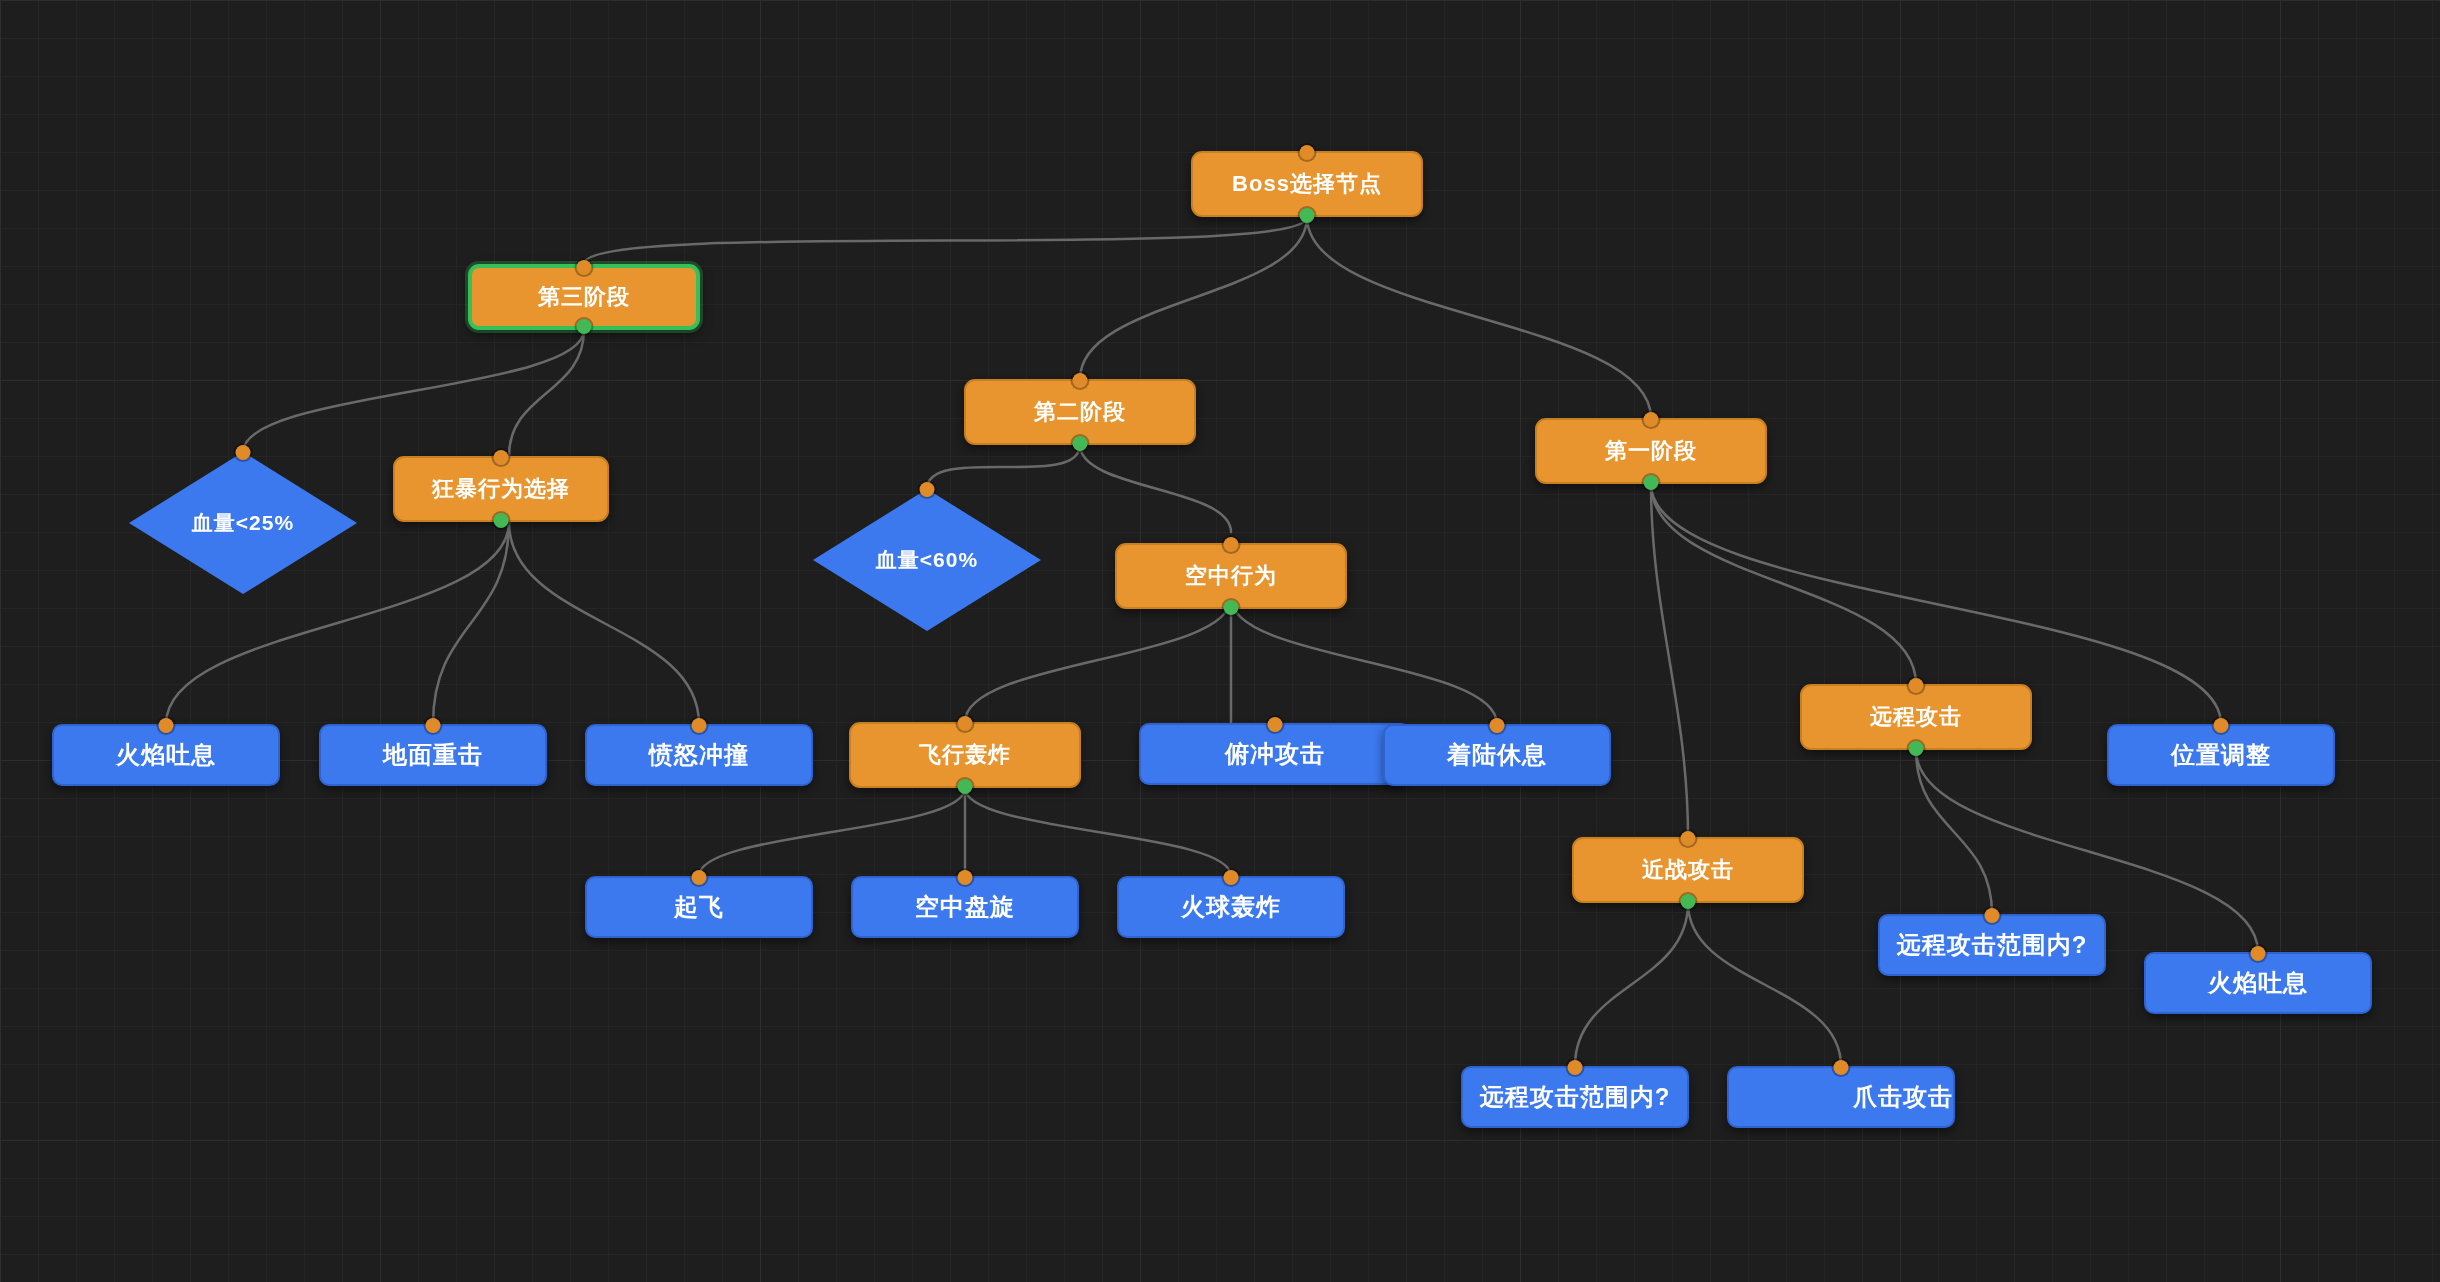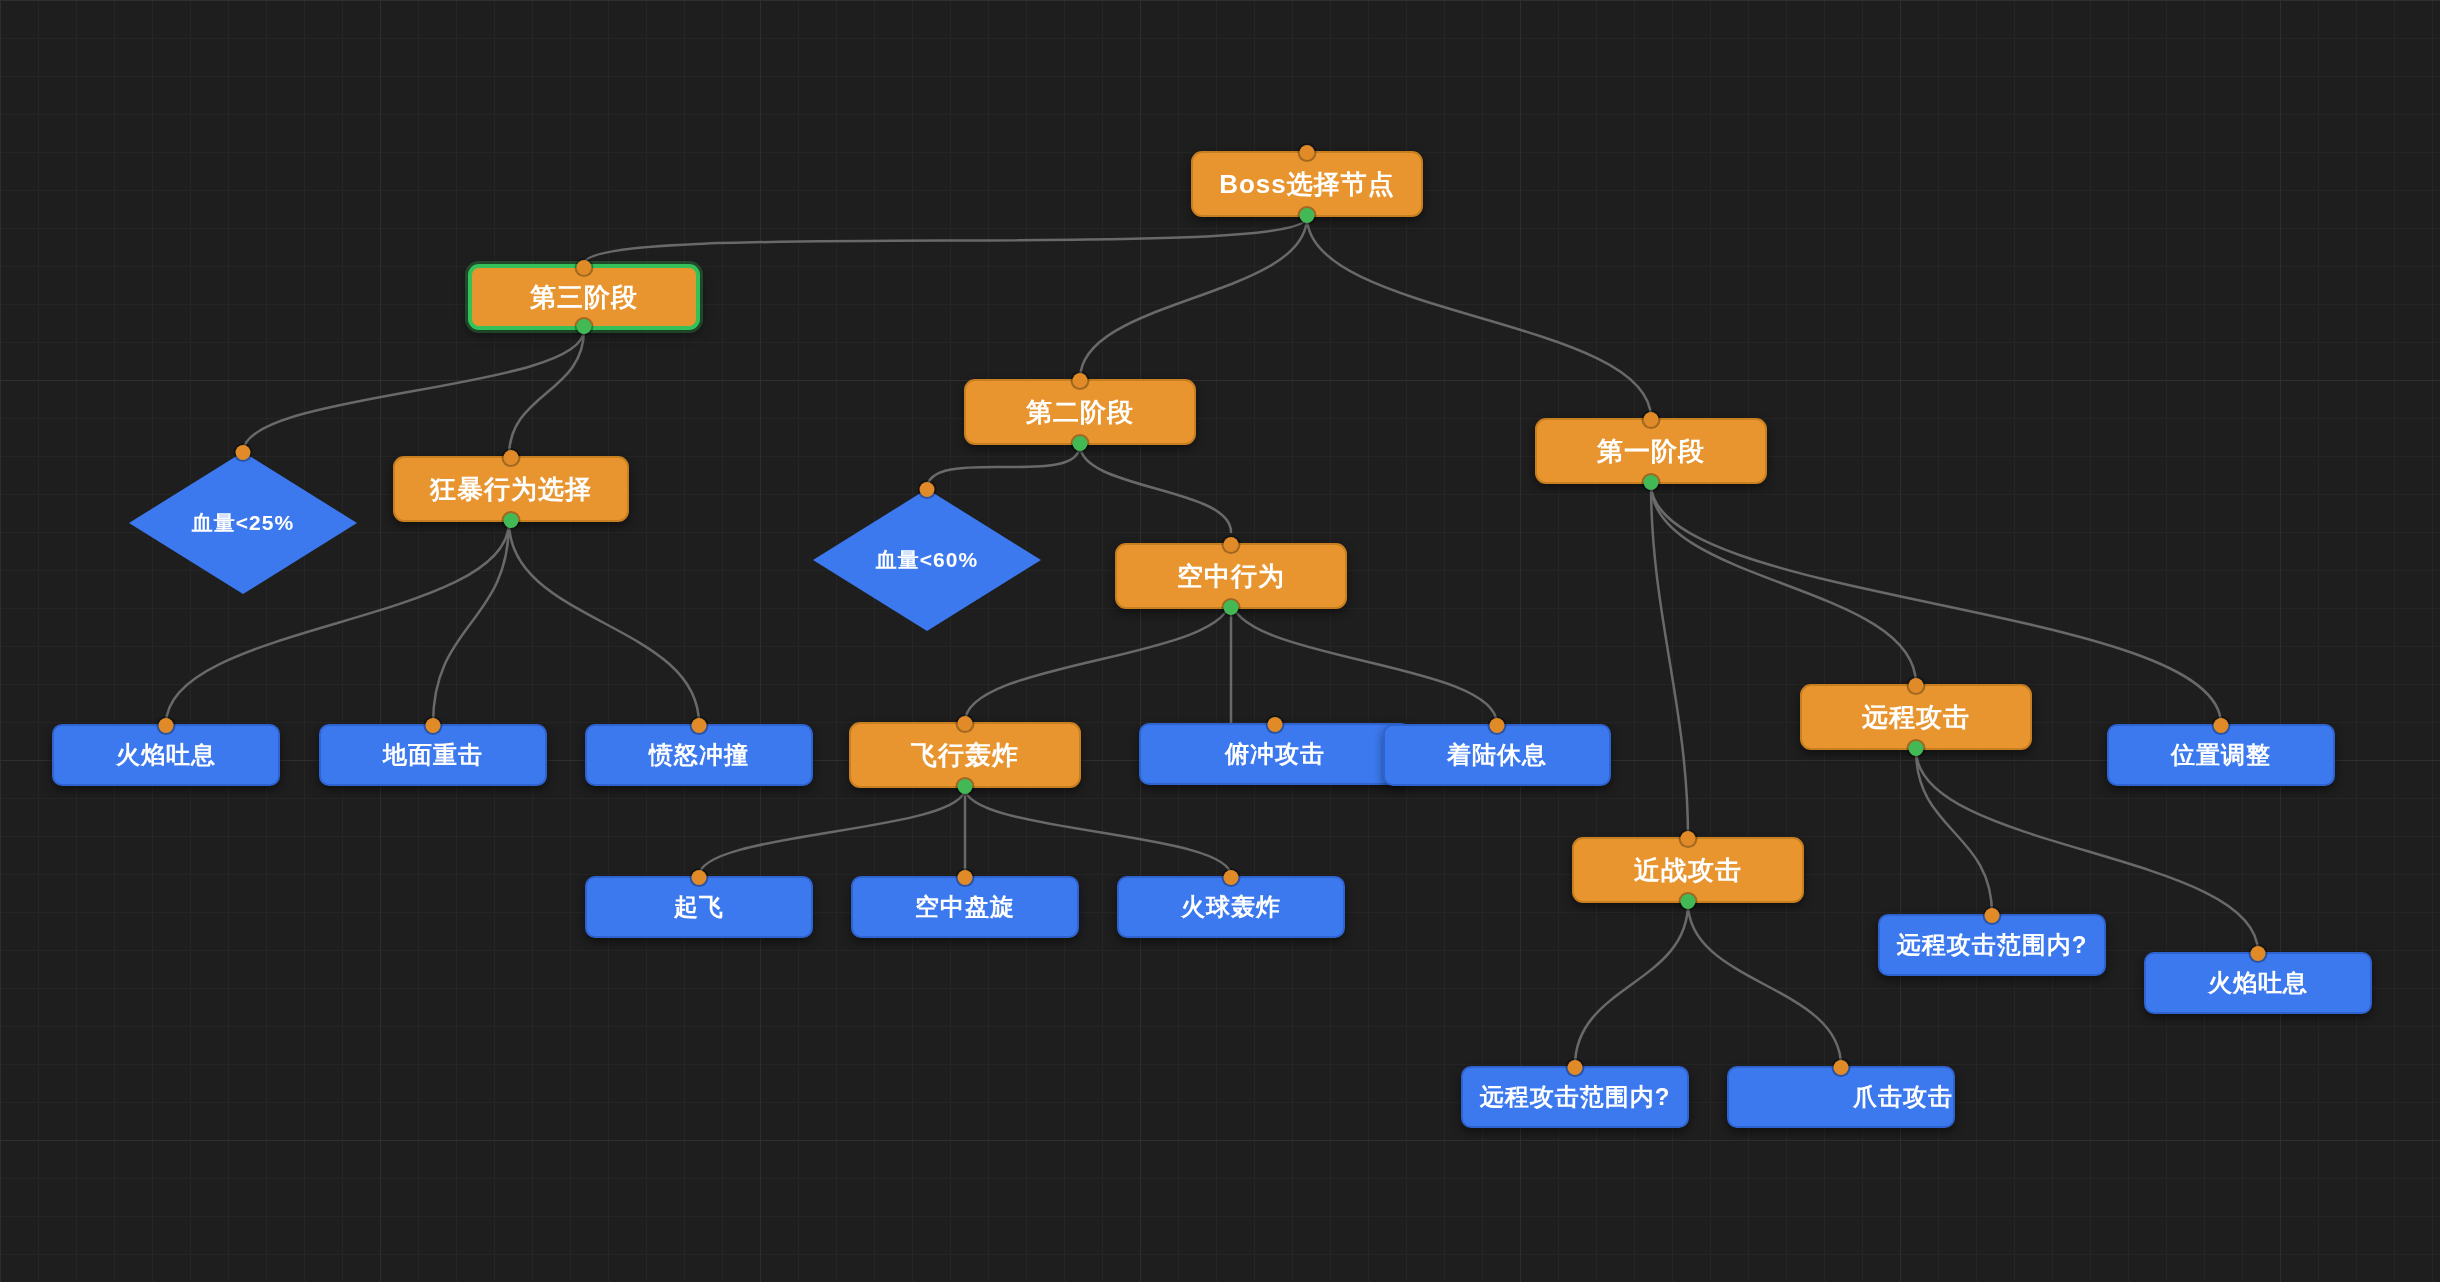--- a/index.html
+++ b/index.html
@@ -16,21 +16,21 @@
       linear-gradient(90deg, var(--grid-minor,#252525) 1px, transparent 1px);
     background-size: 380px 380px, 380px 380px, 38px 38px, 38px 38px;
     font-family:"Liberation Sans","DejaVu Sans",sans-serif;
   }
   svg.edges{position:absolute;left:0;top:0;z-index:1;}
   svg.edges path{stroke:var(--edge,#6e6e6e);stroke-width:2.5;fill:none;stroke-linecap:round;opacity:.95;}
   .nodes-layer{position:absolute;left:0;top:0;width:100%;height:100%;z-index:2;}
   .node{position:absolute;display:flex;align-items:center;justify-content:center;}
   .node .label{
     position:relative;z-index:3;color:var(--text,#fff);font-weight:700;
-    font-size:26px;letter-spacing:1px;white-space:nowrap;text-align:center;
+    font-size:22px;letter-spacing:1px;white-space:nowrap;text-align:center;
   }
   .node.composite{
     background:var(--composite-fill,#e8952f);
     border:2px solid var(--composite-border,#c87f1f);
     border-radius:11px;
     box-shadow:0 4px 10px rgba(0,0,0,.45);
   }
   .node.action{
     background:var(--action-fill,#3c79ee);
     border:2px solid var(--action-border,#2f63d0);
@@ -107,21 +107,21 @@
       <div class="node composite" style="left: 1535px; top: 418px; width: 232px; height: 66px;">
         <span class="label">第一阶段</span>
         <div class="port in"></div>
         <div class="port out"></div>
       </div>
       <div class="node condition" style="left: 129px; top: 452px; width: 228px; height: 142px;">
         <div class="diamond-shape"></div>
         <span class="label">血量&lt;25%</span>
         <div class="port in"></div>
       </div>
-      <div class="node composite" style="left: 393px; top: 456px; width: 236px; height: 66px;">
+      <div class="node composite" style="left: 393px; top: 456px; width: 216px; height: 66px;">
         <span class="label">狂暴行为选择</span>
         <div class="port in"></div>
         <div class="port out"></div>
       </div>
       <div class="node condition" style="left: 813px; top: 489px; width: 228px; height: 142px;">
         <div class="diamond-shape"></div>
         <span class="label">血量&lt;60%</span>
         <div class="port in"></div>
       </div>
       <div class="node composite" style="left: 1115px; top: 543px; width: 232px; height: 66px;">

